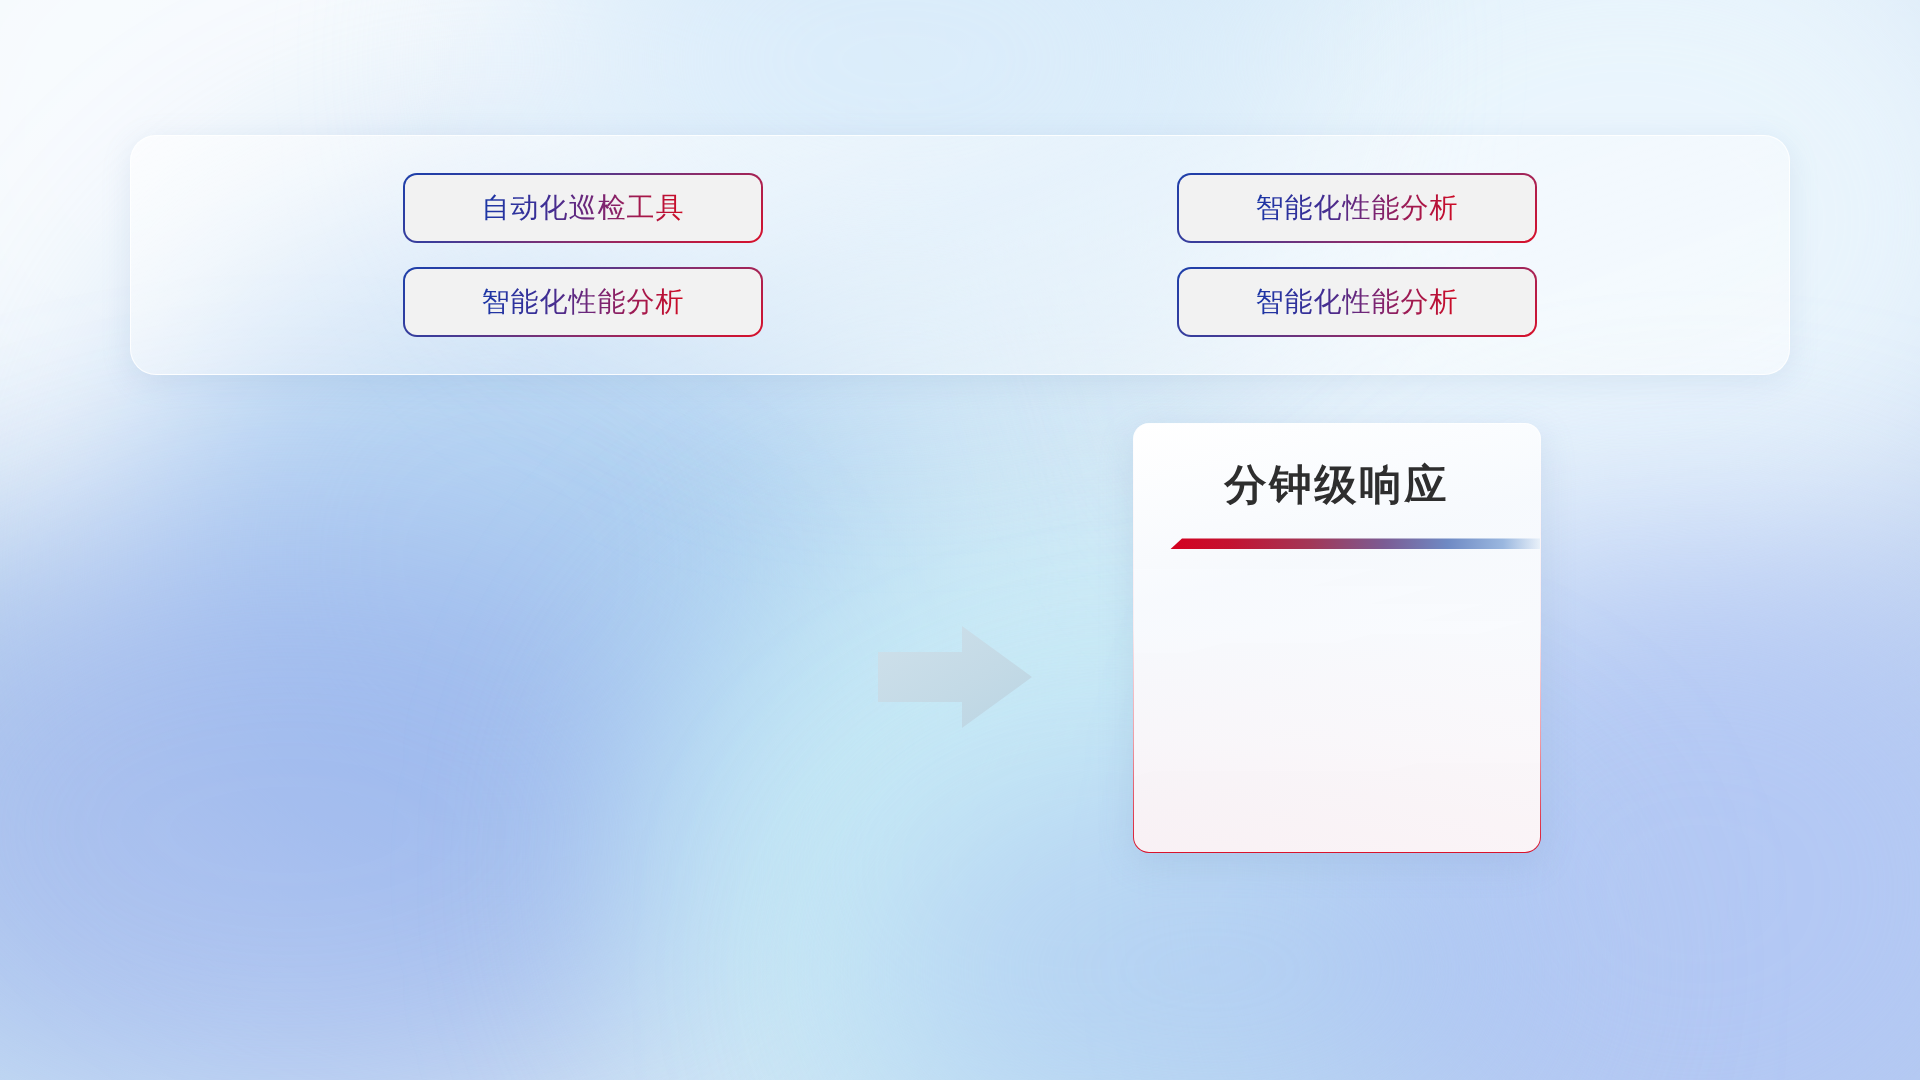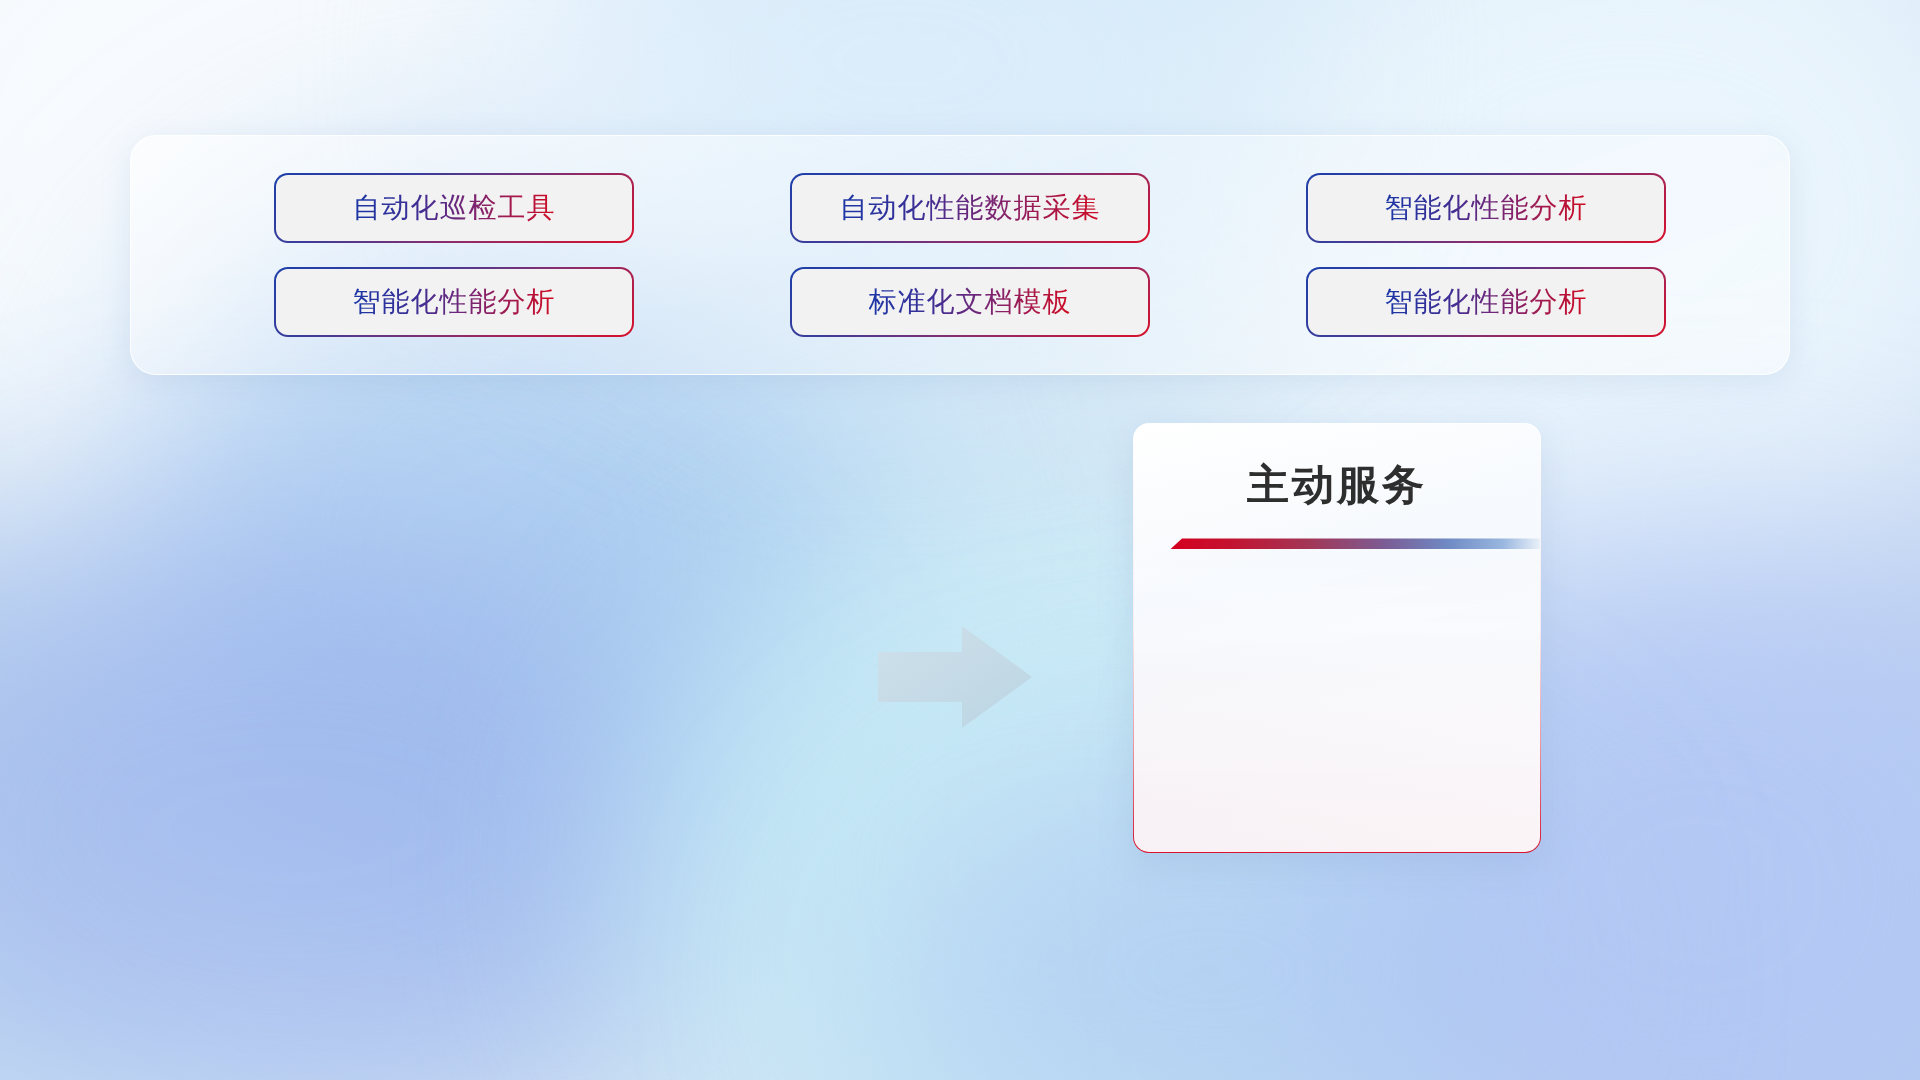--- a/index.html
+++ b/index.html
@@ -174,33 +174,27 @@
   <div class="blob blob-g"></div>
   <div class="blob blob-h"></div>
 
   <div id="top-panel">
 
     <div class="pill-row row-1">
       <div class="pill">
         <span class="pill-label">自动化巡检工具</span>
       </div>
       <div class="pill">
-        <span class="pill-label">自动化性能数据采集</span>
-      </div>
-      <div class="pill">
         <span class="pill-label">智能化性能分析</span>
       </div>
     </div>
 
     <div class="pill-row row-2">
       <div class="pill">
         <span class="pill-label">智能化性能分析</span>
-      </div>
-      <div class="pill">
-        <span class="pill-label">标准化文档模板</span>
       </div>
       <div class="pill">
         <span class="pill-label">智能化性能分析</span>
       </div>
     </div>
 
   </div>
 
 
   <svg id="flow-arrow" viewBox="0 0 160 110">
@@ -208,21 +202,21 @@
       <linearGradient id="arrowGrad" x1="0" y1="0" x2="1" y2="1">
         <stop offset="0%" stop-color="#cfe0ea" stop-opacity="0.95"></stop>
         <stop offset="60%" stop-color="#c3d8e4" stop-opacity="0.90"></stop>
         <stop offset="100%" stop-color="#b9d2e0" stop-opacity="0.85"></stop>
       </linearGradient>
     </defs>
     <path d="M2 30 L86 30 L86 4 L156 55 L86 106 L86 80 L2 80 Z" fill="url(#arrowGrad)" stroke="none"></path>
   </svg>
 
   <div class="card" id="card-right">
-    <div class="card-title">主动服务</div>
+    <div class="card-title">分钟级响应</div>
 
     <div class="divider-wrap">
       <div class="divider"></div>
     </div>
 
   </div>
 
 </div>
 
 </body></html>

